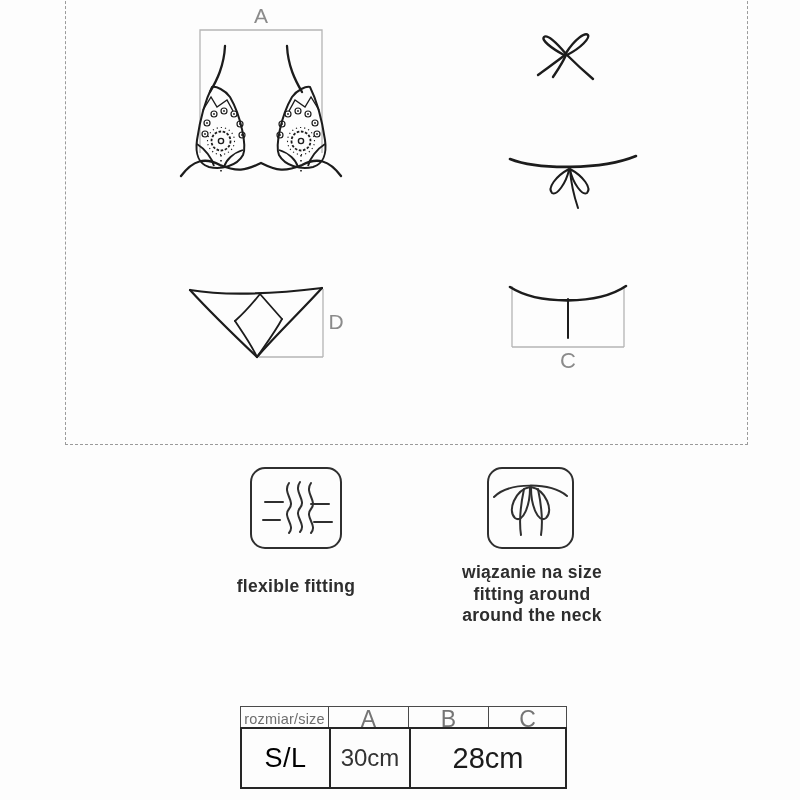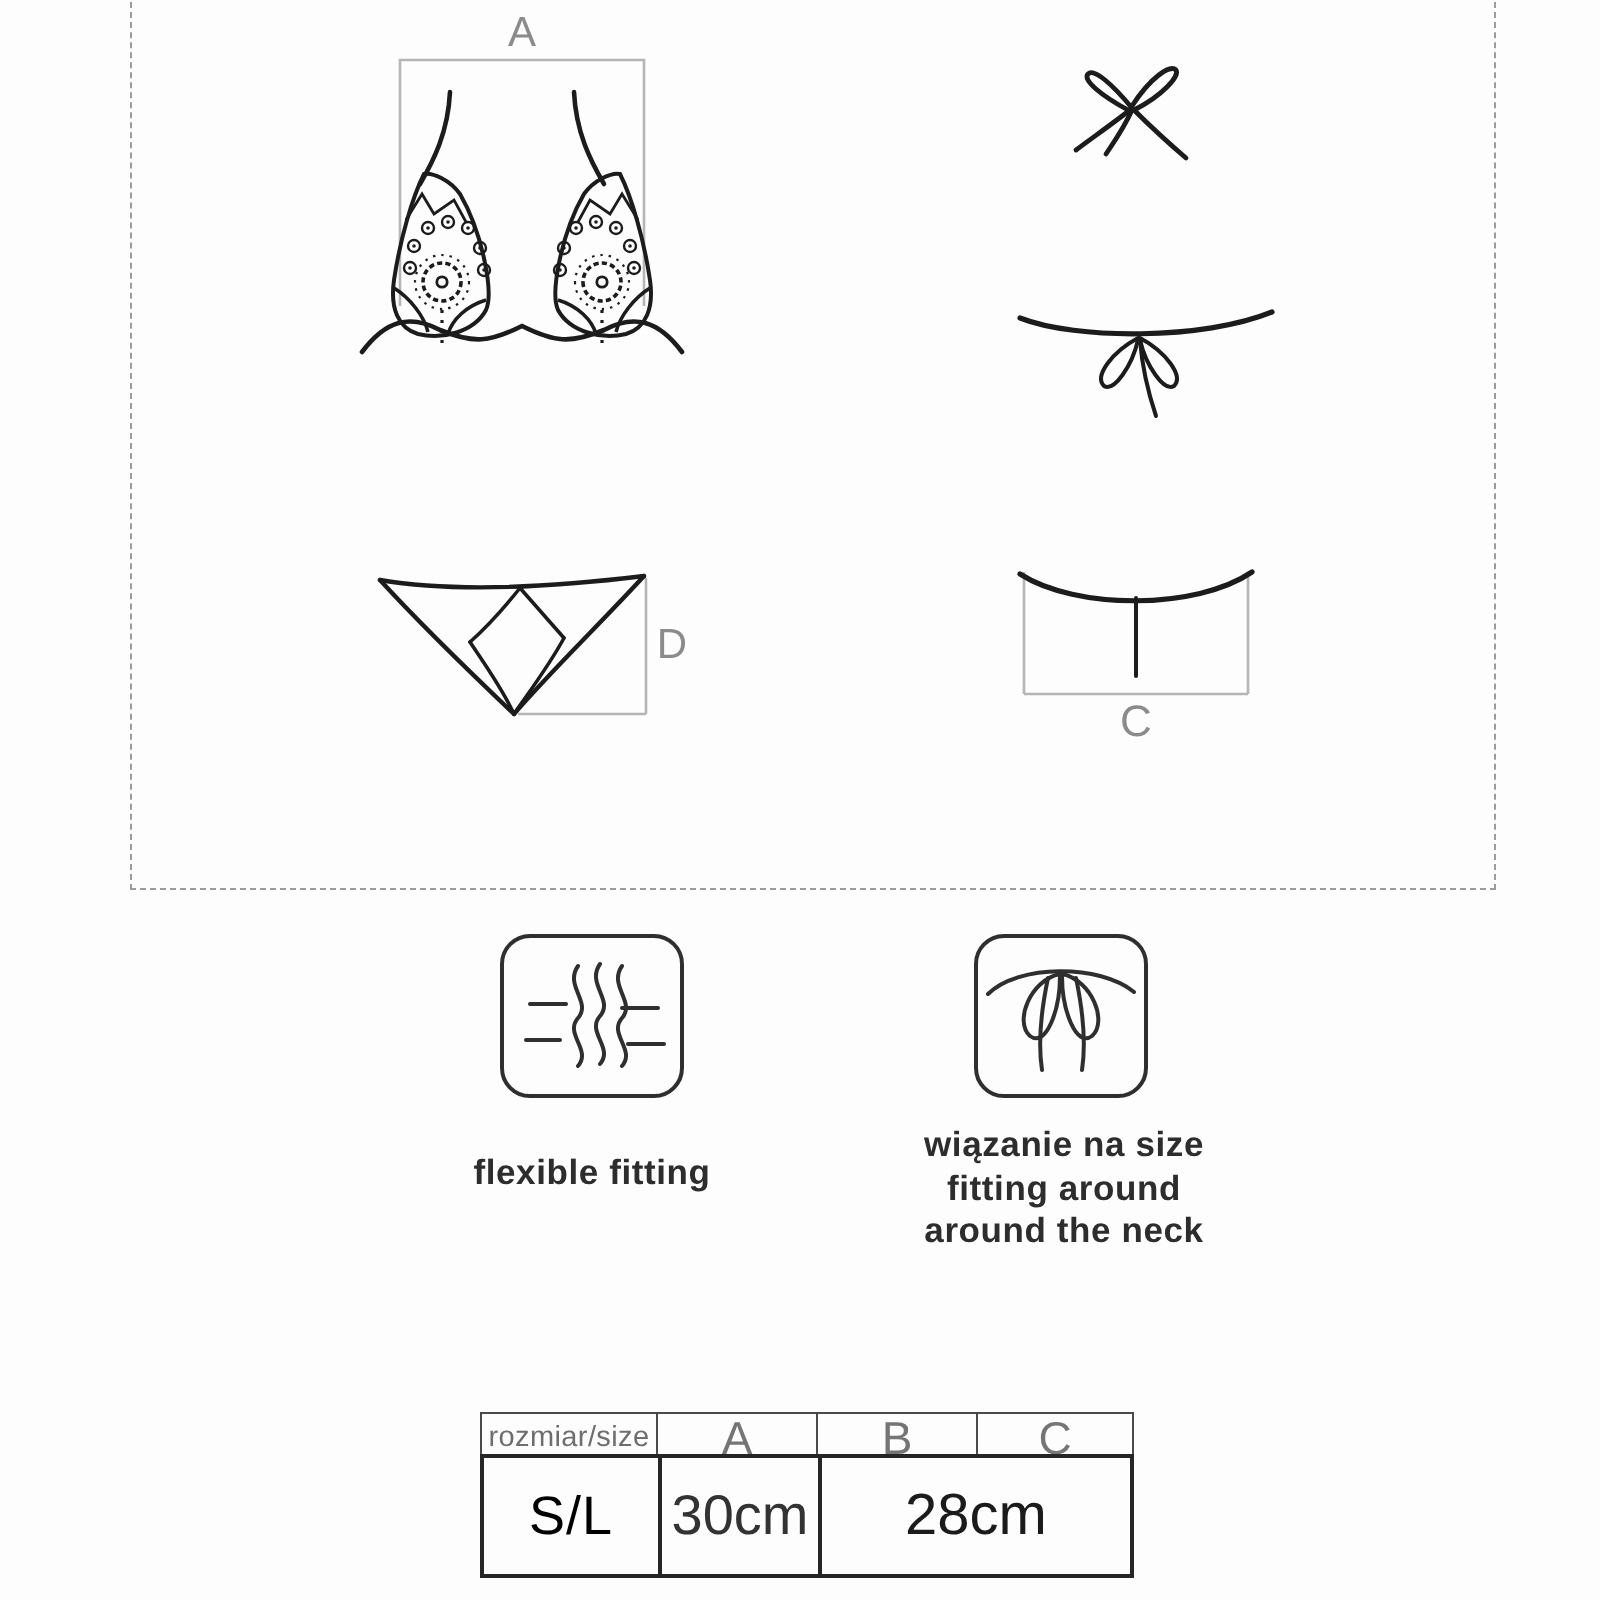--- a/index.html
+++ b/index.html
@@ -32,21 +32,21 @@
   .tbl-head .cell{border-left:1.5px solid #4a4a4a;}
   .tbl-data .cell{border-left:2px solid #262626;}
   .cell:first-child{border-left:none!important;}
   .c0{flex:0 0 87px;}
   .c1{flex:0 0 80px;}
   .c2{flex:0 0 80px;}
   .c3{flex:1;}
   .head-label{font-size:14.5px;color:#6e6e6e;letter-spacing:.2px;}
   .head-col{font-size:23px;color:#757575;}
   .val-size{font-size:27px;color:#000000;letter-spacing:.5px;}
-  .val-a{font-size:28px;color:#333333;}
+  .val-a{font-size:24px;color:#333333;}
   .val-bc{font-size:29px;color:#1b1b1b;}
 </style>
 </head>
 <body>
 
 <div class="abs diagram-frame"></div>
 
 <svg class="abs" style="left:175px;top:0px;" width="172" height="212" viewBox="0 0 172 212">
 
   <path d="M25,153 L25,30 L147,30 L147,153" fill="none" stroke="#b5b5b5" stroke-width="1.3"></path>

